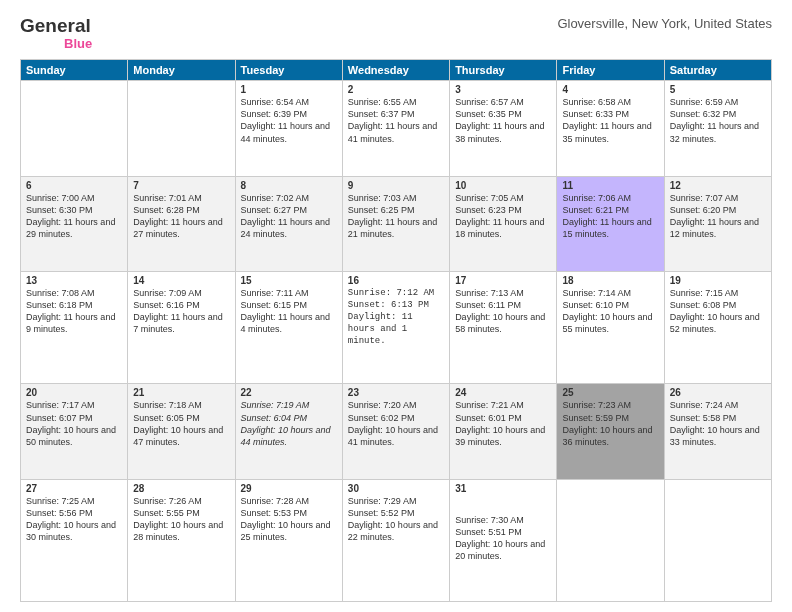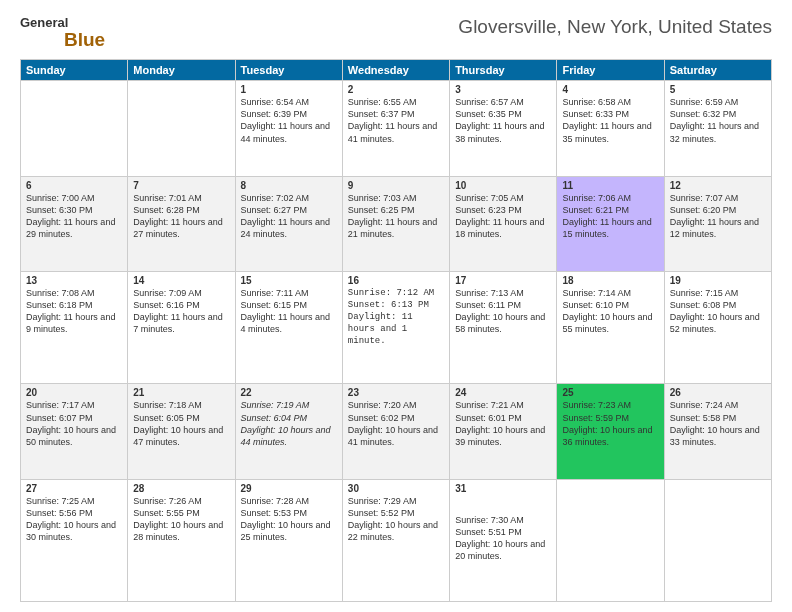--- a/index.html
+++ b/index.html
@@ -31,21 +31,21 @@
     .title-block {
       text-align: right;
     }
     .month-title {
       font-size: 32px;
       font-weight: bold;
       color: #333;
       line-height: 1.1;
     }
     .location {
-      font-size: 19px;
+      font-size: 13px;
       color: #555;
     }
     .calendar {
       width: 100%;
       border-collapse: collapse;
       flex: 1;
     }
     .calendar th {
       background-color: #4472c4;
       color: #fff;
@@ -85,22 +85,22 @@
     }
   </style>
 </head>
 <body>
 
 <div class="page">
   <div class="header">
     <div class="logo">
 
       <div style="display:flex;flex-direction:column;line-height:1.1;">
-        <span style="font-size:13px;font-weight:bold;color:#333;">General</span>
-        <span style="font-size:19px;font-weight:bold;color:#a16207;padding-left:44px;">Blue</span>
+        <span style="font-size:19px;font-weight:bold;color:#333;">General</span>
+        <span style="font-size:13px;font-weight:bold;color:#ec4899;padding-left:44px;">Blue</span>
       </div>
     </div>
     <div class="title-block">
       <div class="location">Gloversville, New York, United States</div>
     </div>
   </div>
 
   <table class="calendar">
     <thead>
       <tr>
@@ -260,21 +260,21 @@
             <div class="day-info" style="white-space: pre-line;">Sunrise: 7:20 AM
 Sunset: 6:02 PM
 Daylight: 10 hours and 41 minutes.</div>
           </td>
           <td style="background: rgb(242, 242, 242);">
             <span class="day-num">24</span>
             <div class="day-info" style="white-space: pre-line;">Sunrise: 7:21 AM
 Sunset: 6:01 PM
 Daylight: 10 hours and 39 minutes.</div>
           </td>
-          <td style="background: #22c55e;">
+          <td style="background: #a3a3a3;">
             <span class="day-num">25</span>
             <div class="day-info" style="white-space: pre-line;">Sunrise: 7:23 AM
 Sunset: 5:59 PM
 Daylight: 10 hours and 36 minutes.</div>
           </td>
           <td style="background: rgb(242, 242, 242);">
             <span class="day-num">26</span>
             <div class="day-info" style="white-space: pre-line;">Sunrise: 7:24 AM
 Sunset: 5:58 PM
 Daylight: 10 hours and 33 minutes.</div>

